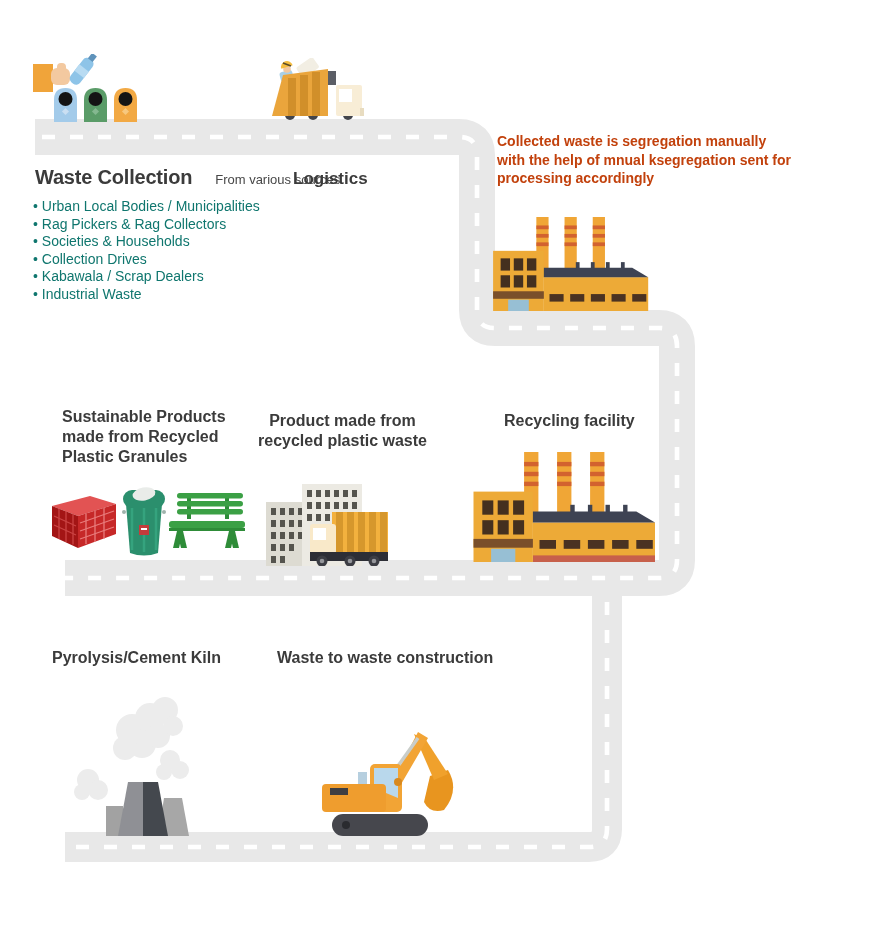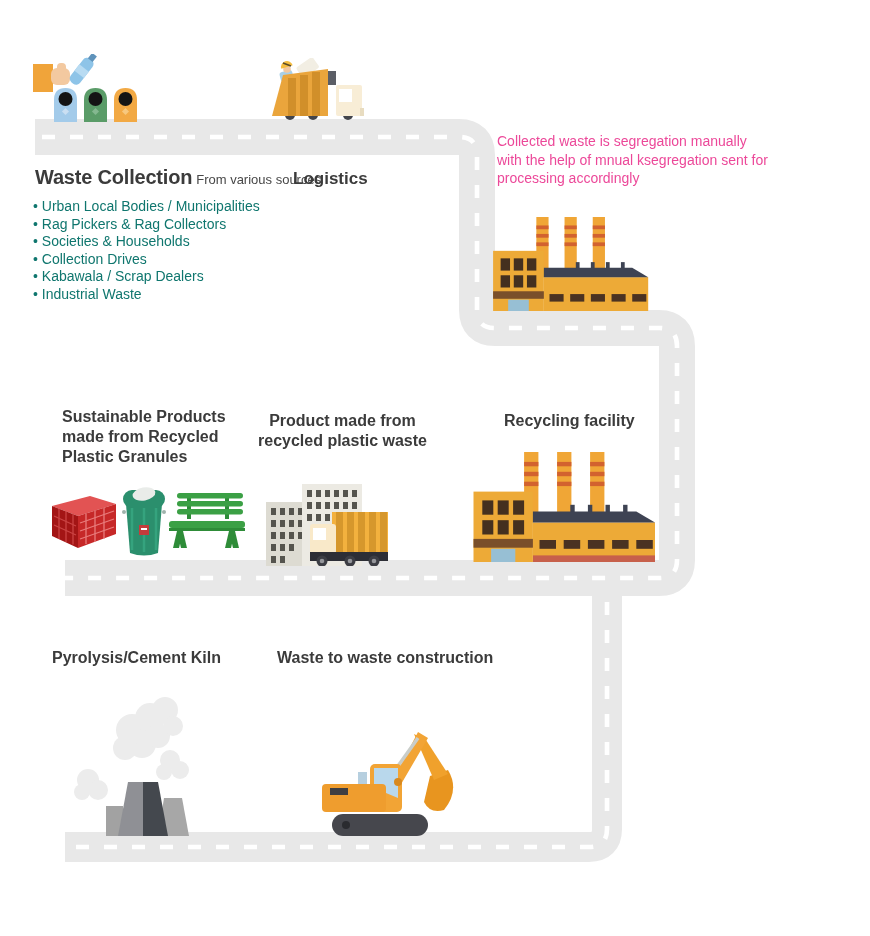--- a/index.html
+++ b/index.html
@@ -11,22 +11,22 @@
     font-family:"Liberation Sans", sans-serif;
     color:#3b3b3b;
   }
   .abs{position:absolute;}
   .preline{white-space:pre-line;}
   .h1{font-size:20px;font-weight:700;letter-spacing:-0.2px;}
   .h1-sub{font-size:13px;font-weight:400;color:#474747;}
   .h2{font-size:17px;font-weight:700;}
   .label{font-size:16px;font-weight:700;line-height:20px;}
   .body-text{font-size:14px;font-weight:400;line-height:17.6px;color:#0f766e;}
-  .note{font-size:14px;font-weight:400;line-height:18.5px;color:#ec4899;}
-  .heading-row{display:flex;align-items:baseline;gap:4px;}
+  .note{font-size:14px;font-weight:700;line-height:18.5px;color:#c2410c;}
+  .heading-row{display:flex;align-items:baseline;gap:23px;}
   ul.sources{list-style:none;margin:0;padding:0;}
 </style>
 </head>
 <body>
 
 <div class="canvas">
 
   <svg class="abs" style="left:0;top:0;" width="870" height="936" viewBox="0 0 870 936">
 
     <path d="M 35 137 H 459 Q 477 137 477 155 V 310 Q 477 328 495 328 H 659 Q 677 328 677 346 V 560 Q 677 578 659 578 H 65" fill="none" stroke="#e8e8e8" stroke-width="36" stroke-linejoin="round"></path>

